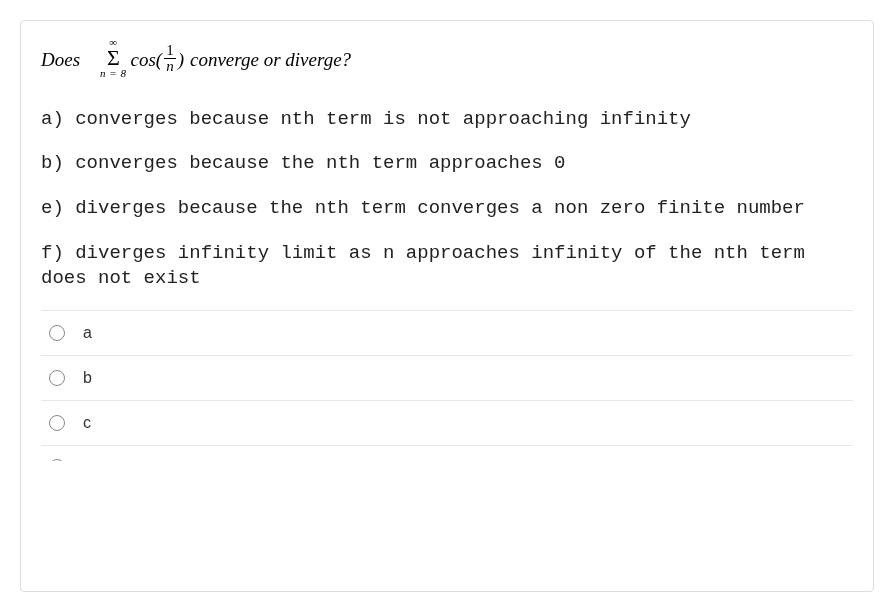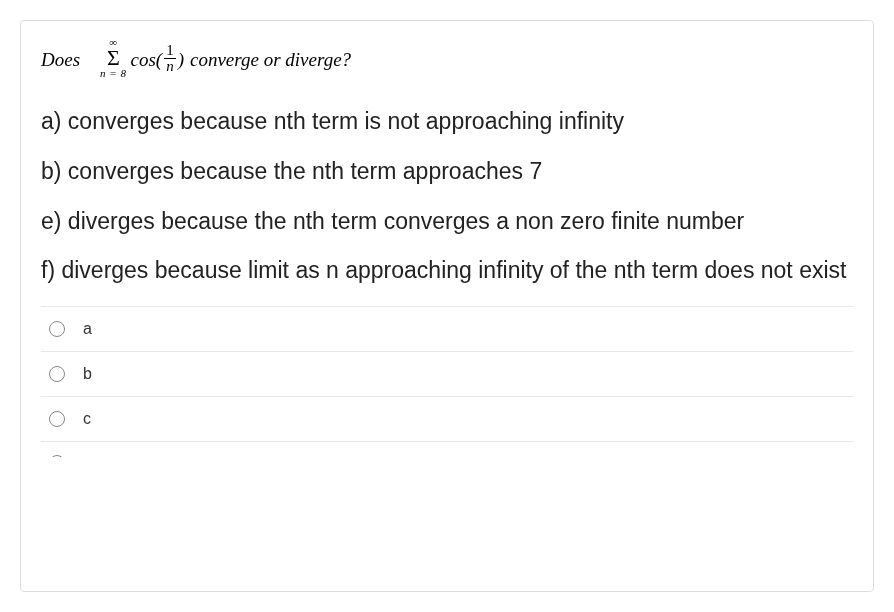--- a/index.html
+++ b/index.html
@@ -78,23 +78,23 @@
       font-style: normal;
     }
     .frac-bot {
       padding: 0 2px;
       font-style: italic;
     }
     .tail {
       margin-left: 6px;
     }
     .answer-options {
-      font-family: Liberation Sans, sans-serif;
+      font-family: Liberation Mono, monospace;
       font-style: normal;
-      font-size: 23px;
+      font-size: 19px;
       color: #222222;
     }
     .answer-options p {
       margin-bottom: 20px;
       line-height: 1.3;
     }
     .radio-list {
       margin-top: 18px;
     }
     .radio-item {
@@ -143,23 +143,23 @@
         <span class="frac-top">1</span>
         <span class="frac-bot">n</span>
       </span>
       <span>)</span>
     </span>
     <span class="tail">converge or diverge?</span>
   </div>
 
   <div class="answer-options">
     <p>a) converges because nth term is not approaching infinity</p>
-    <p>b) converges because the nth term approaches 7</p>
+    <p>b) converges because the nth term approaches 0</p>
     <p>e) diverges because the nth term converges a non zero finite number</p>
-    <p>f) diverges because limit as n approaching infinity of the nth term does not exist</p>
+    <p>f) diverges infinity limit as n approaches infinity of the nth term does not exist</p>
   </div>
 
   <div class="radio-list">
     <div class="radio-item">
       <span class="radio-circle"></span>
       <span>a</span>
     </div>
     <div class="radio-item">
       <span class="radio-circle"></span>
       <span>b</span>

